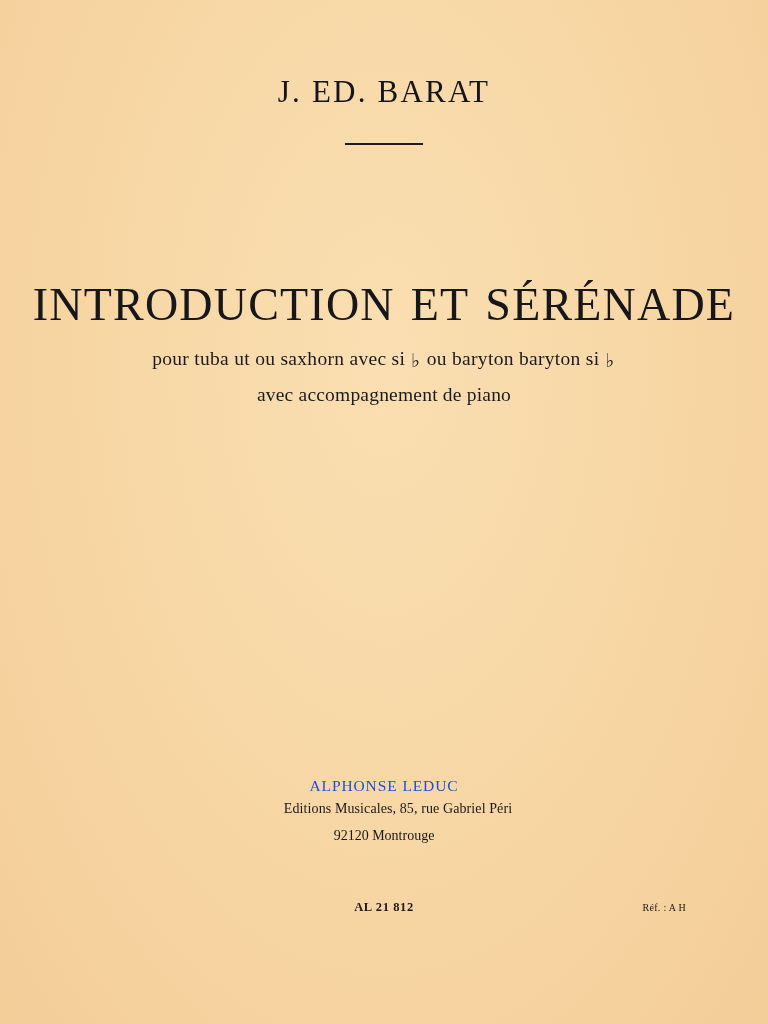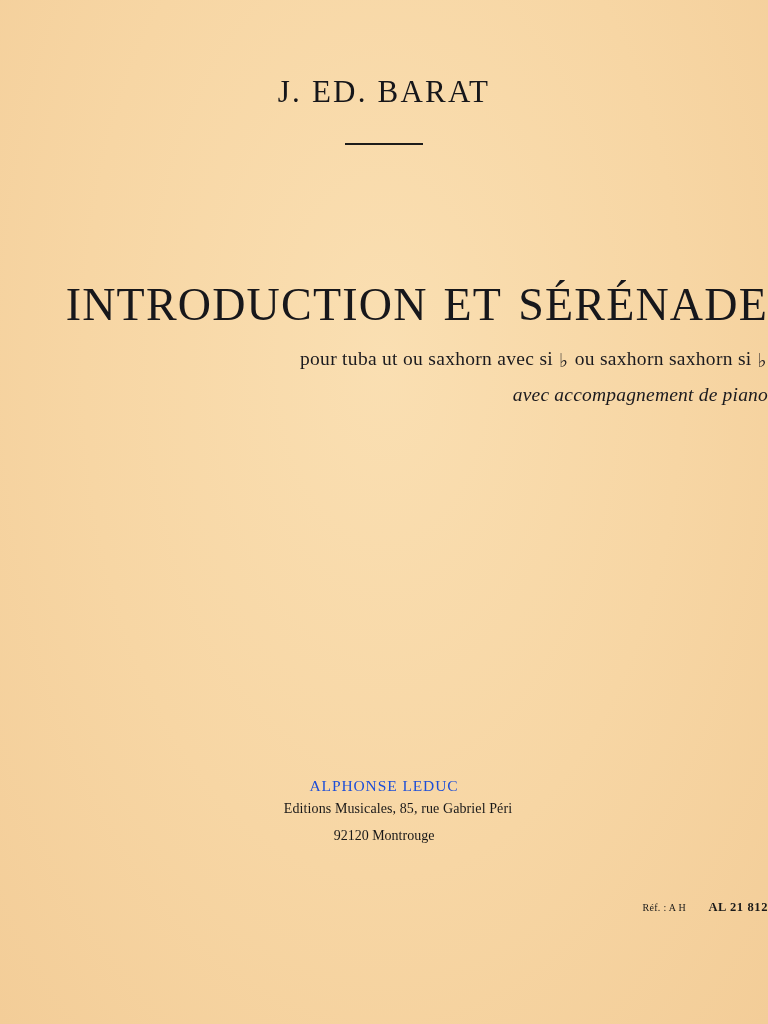--- a/index.html
+++ b/index.html
@@ -47,21 +47,21 @@
     width: 78px;
     height: 2px;
     background: #1d1c1a;
     margin-top: 33px;
   }
 
   
   .title-block {
     margin-top: 136px;
     width: 100%;
-    text-align: right;
+    text-align: center;
   }
 
   .title {
     font-size: 46px;
     letter-spacing: 1.2px;
     line-height: 1.05;
     color: #17171b;
     white-space: nowrap;
   }
   .title .sp { display: inline-block; width: 16px; }
@@ -80,21 +80,20 @@
     position: relative;
     top: 2px;
     padding: 0 1px;
   }
 
   .subtitle2 {
     margin-top: 14px;
     font-size: 19.5px;
     letter-spacing: 0.2px;
     color: #1b1a1e;
-    font-style: italic;
   }
 
   
   .publisher {
     position: absolute;
     left: 0;
     right: 0;
     top: 777px;
     text-align: center;
   }
@@ -121,21 +120,21 @@
     position: absolute;
     left: 0;
     right: 0;
     top: 900px;
     height: 22px;
   }
   .catalog {
     position: absolute;
     left: 0;
     right: 0;
-    text-align: right;
+    text-align: center;
     font-size: 12.5px;
     font-weight: bold;
     letter-spacing: 0.6px;
     color: #1a1a1a;
   }
   .ref {
     position: absolute;
     right: 82px;
     top: 2px;
     font-size: 10px;
@@ -156,21 +155,21 @@
   <div class="rule"></div>
 
   <div class="title-block">
     <div class="title">
       <span>INTRODUCTION</span><span class="sp"></span><span>ET</span><span class="sp"></span><span>SÉRÉNADE</span>
     </div>
 
     <div class="subtitle">
       <span>pour tuba ut ou saxhorn avec si</span>
       <span class="flat">♭</span>
-      <span>ou saxhorn saxhorn si</span>
+      <span>ou baryton baryton si</span>
       <span class="flat">♭</span>
     </div>
 
     <div class="subtitle2">avec accompagnement de piano</div>
   </div>
 
   <div class="publisher">
     <div class="pub-name">ALPHONSE LEDUC</div>
     <div class="pub-line">Editions Musicales, 85, rue Gabriel Péri</div>
     <div class="pub-line2">92120 Montrouge</div>

